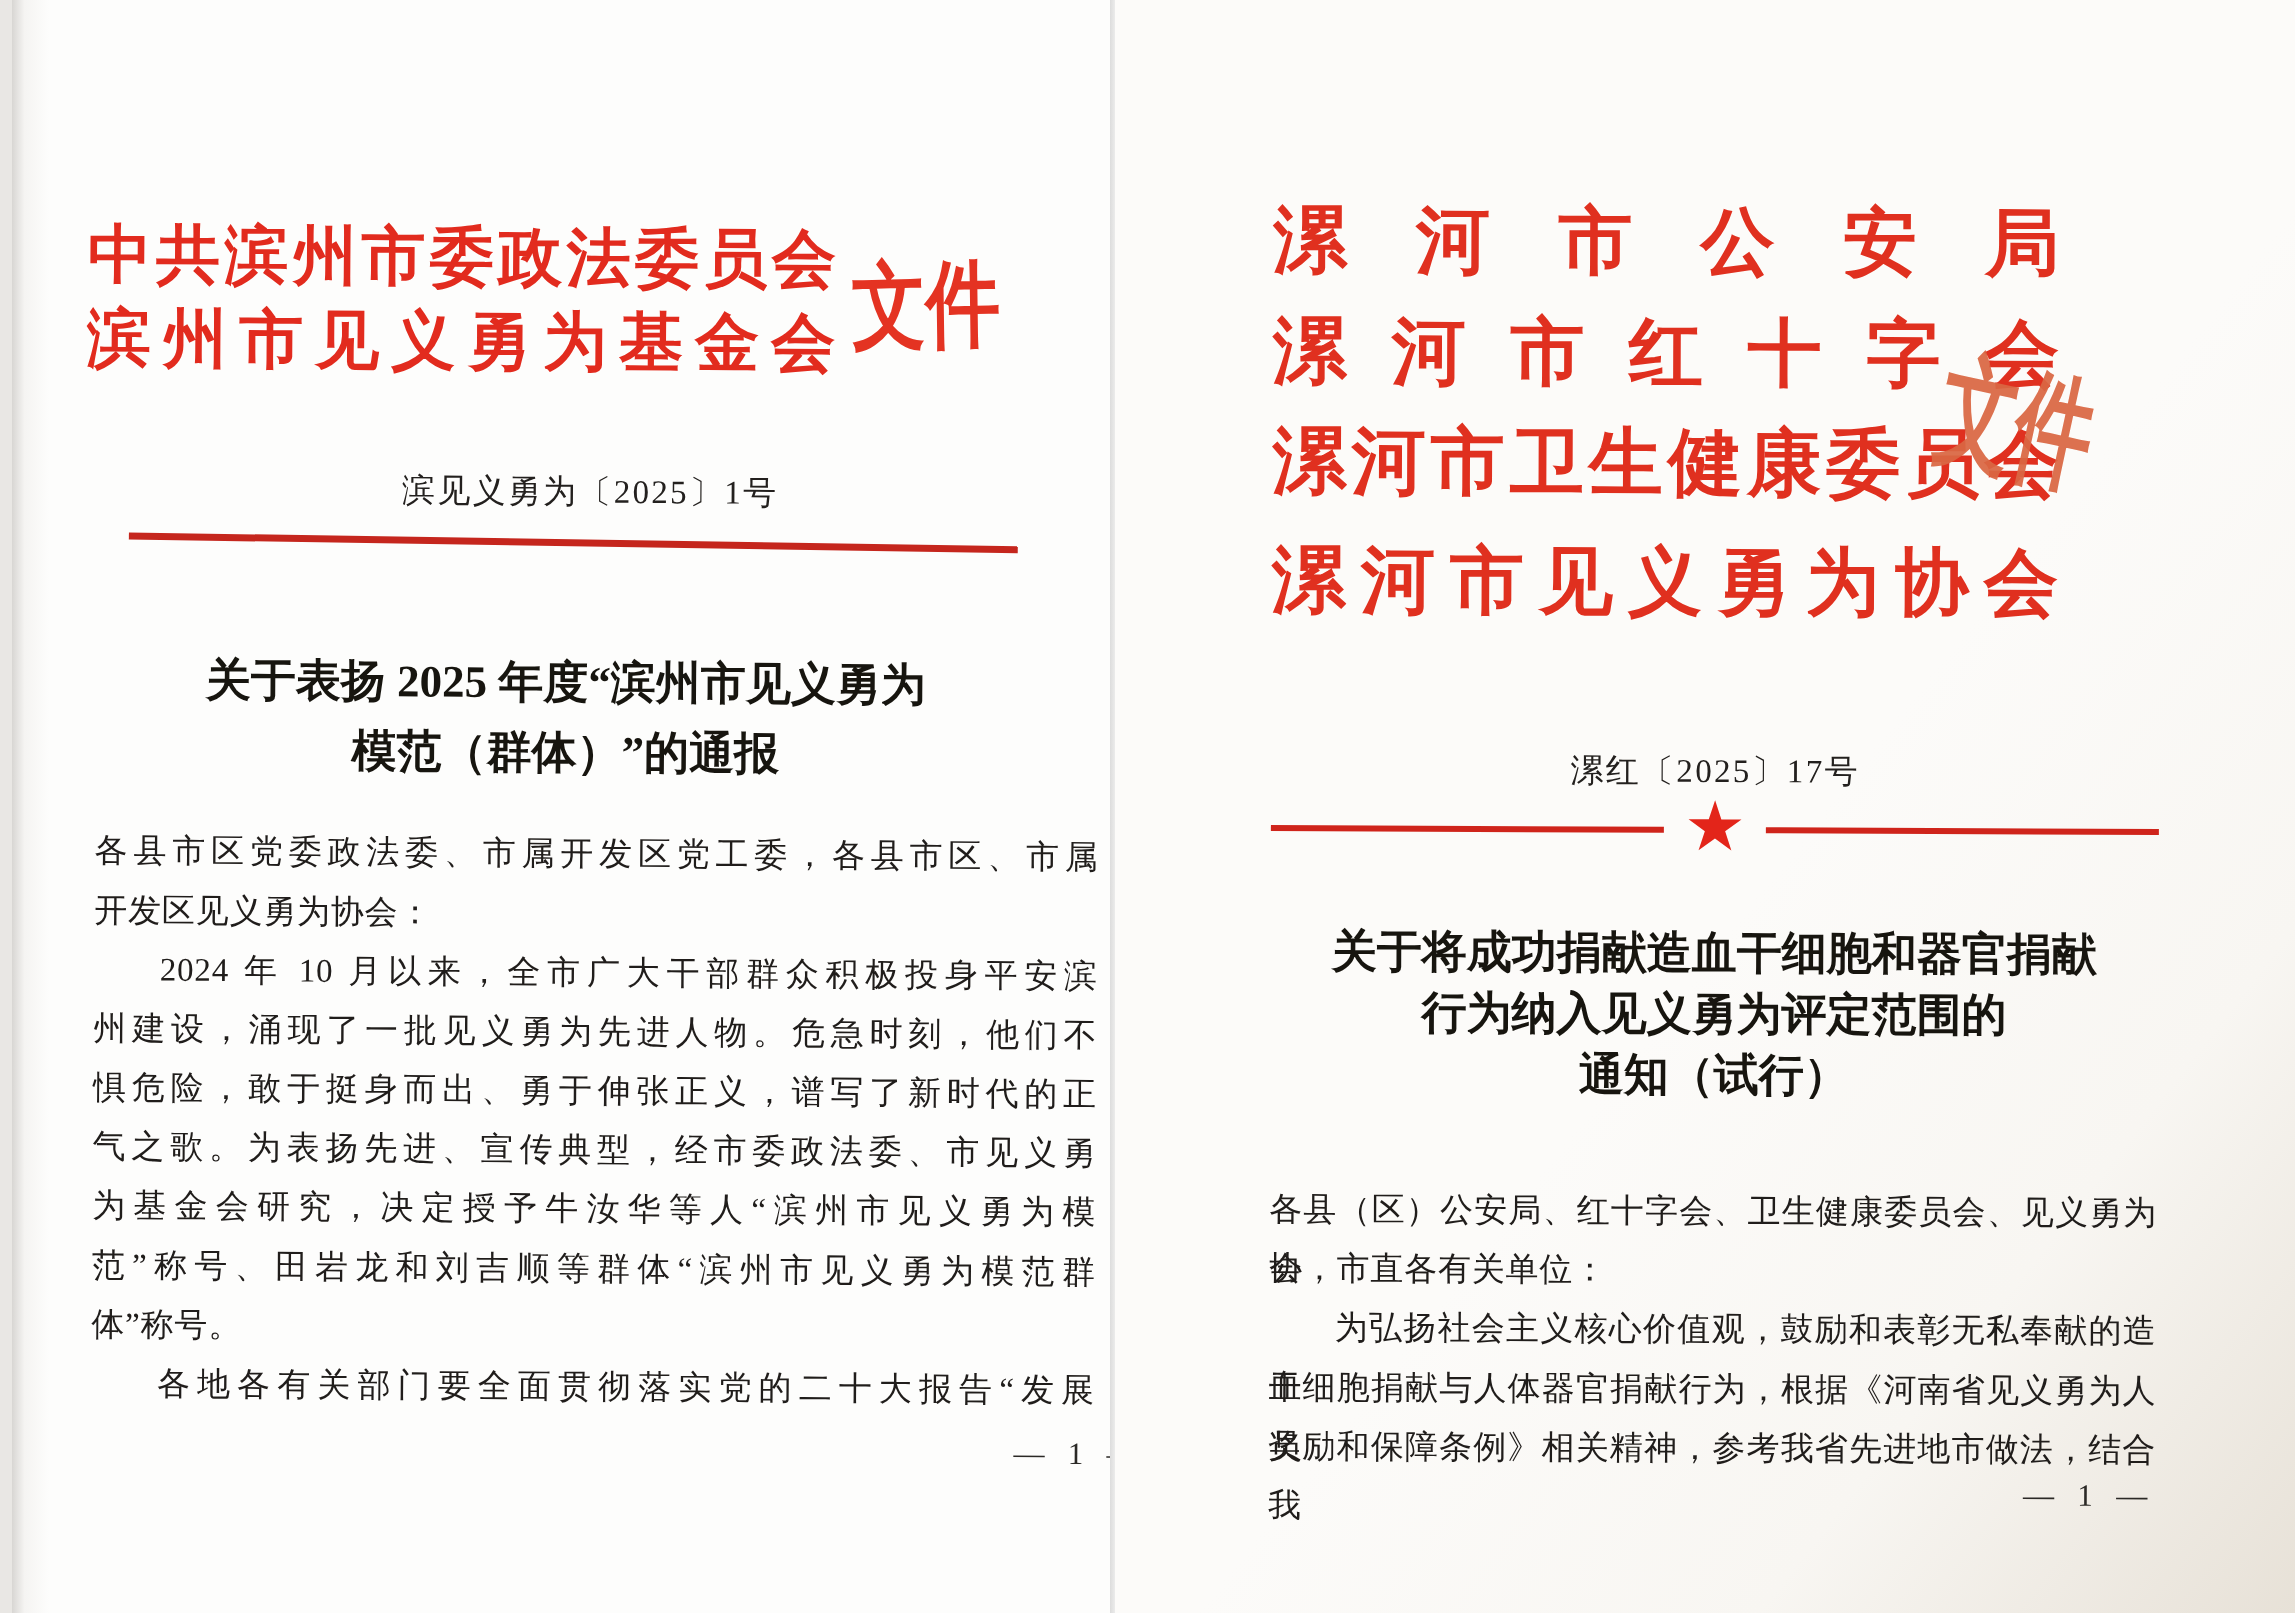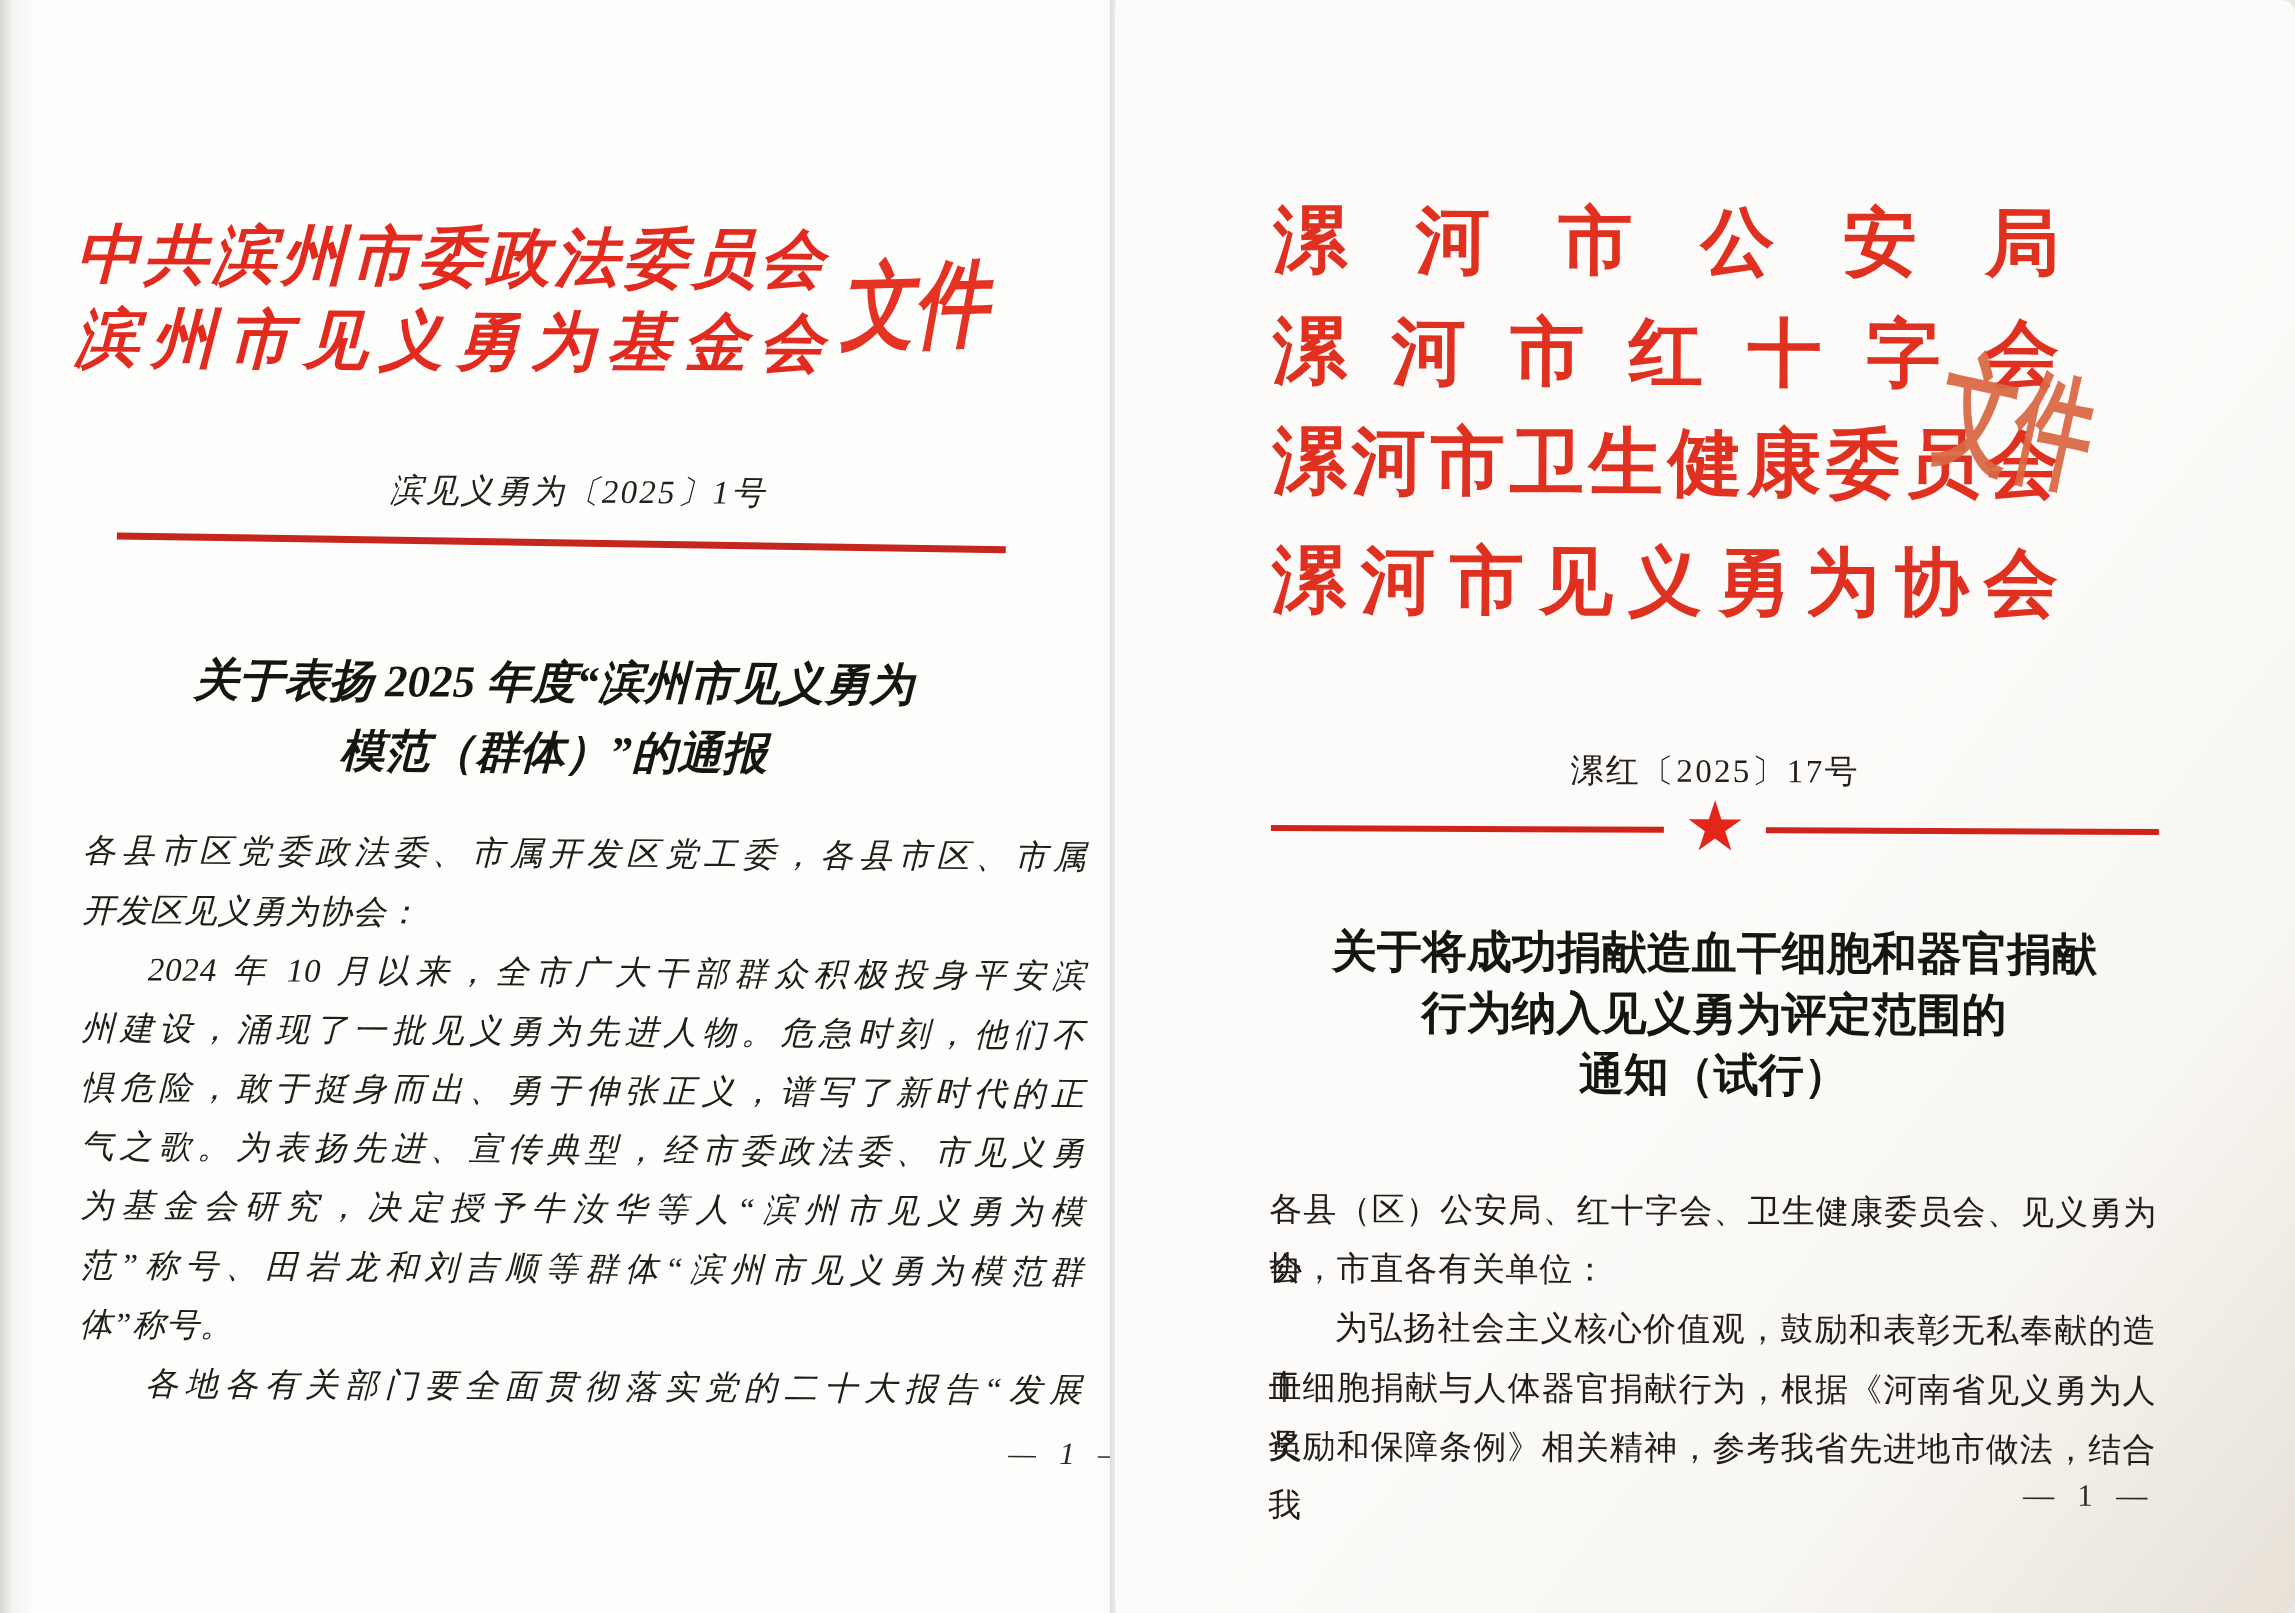--- a/index.html
+++ b/index.html
@@ -4,28 +4,26 @@
 <style>
   html,body{margin:0;padding:0;}
   body{
     width:2295px;height:1613px;position:relative;overflow:hidden;
     background:#e9e7e4;
     font-family:"Liberation Serif","DejaVu Serif",serif;
     color:#1d1b1a;
   }
   .page{position:absolute;top:0;height:1613px;overflow:hidden;}
   #left-page{
-    left:0;width:1268px;
+    left:12px;width:1268px;
     background:linear-gradient(90deg,#d8d6d3 0px,#f5f4f2 12.5px,#fdfdfc 37px,#fdfdfc 100%);
-    font-style:italic;
   }
   #right-page{
     left:1115px;width:1180px;
     background:linear-gradient(128deg,#fcfbf9 55%,#f8f6f2 78%,#e7e1d7 100%);
-    border-radius:14px;
   }
   #page-seam{position:absolute;top:0;left:1110px;width:5.5px;height:1613px;
     background:linear-gradient(90deg,#dcdcdc,#efefee);}
   .tilt-l{position:absolute;inset:0;transform:rotate(0.4deg);transform-origin:50% 50%;}
   .tilt-r{position:absolute;inset:0;transform:rotate(0.25deg);transform-origin:50% 50%;}
   .line{position:absolute;}
   .org{
     font-weight:bold;text-align:justify;text-align-last:justify;
     -moz-text-align-last:justify;
   }

